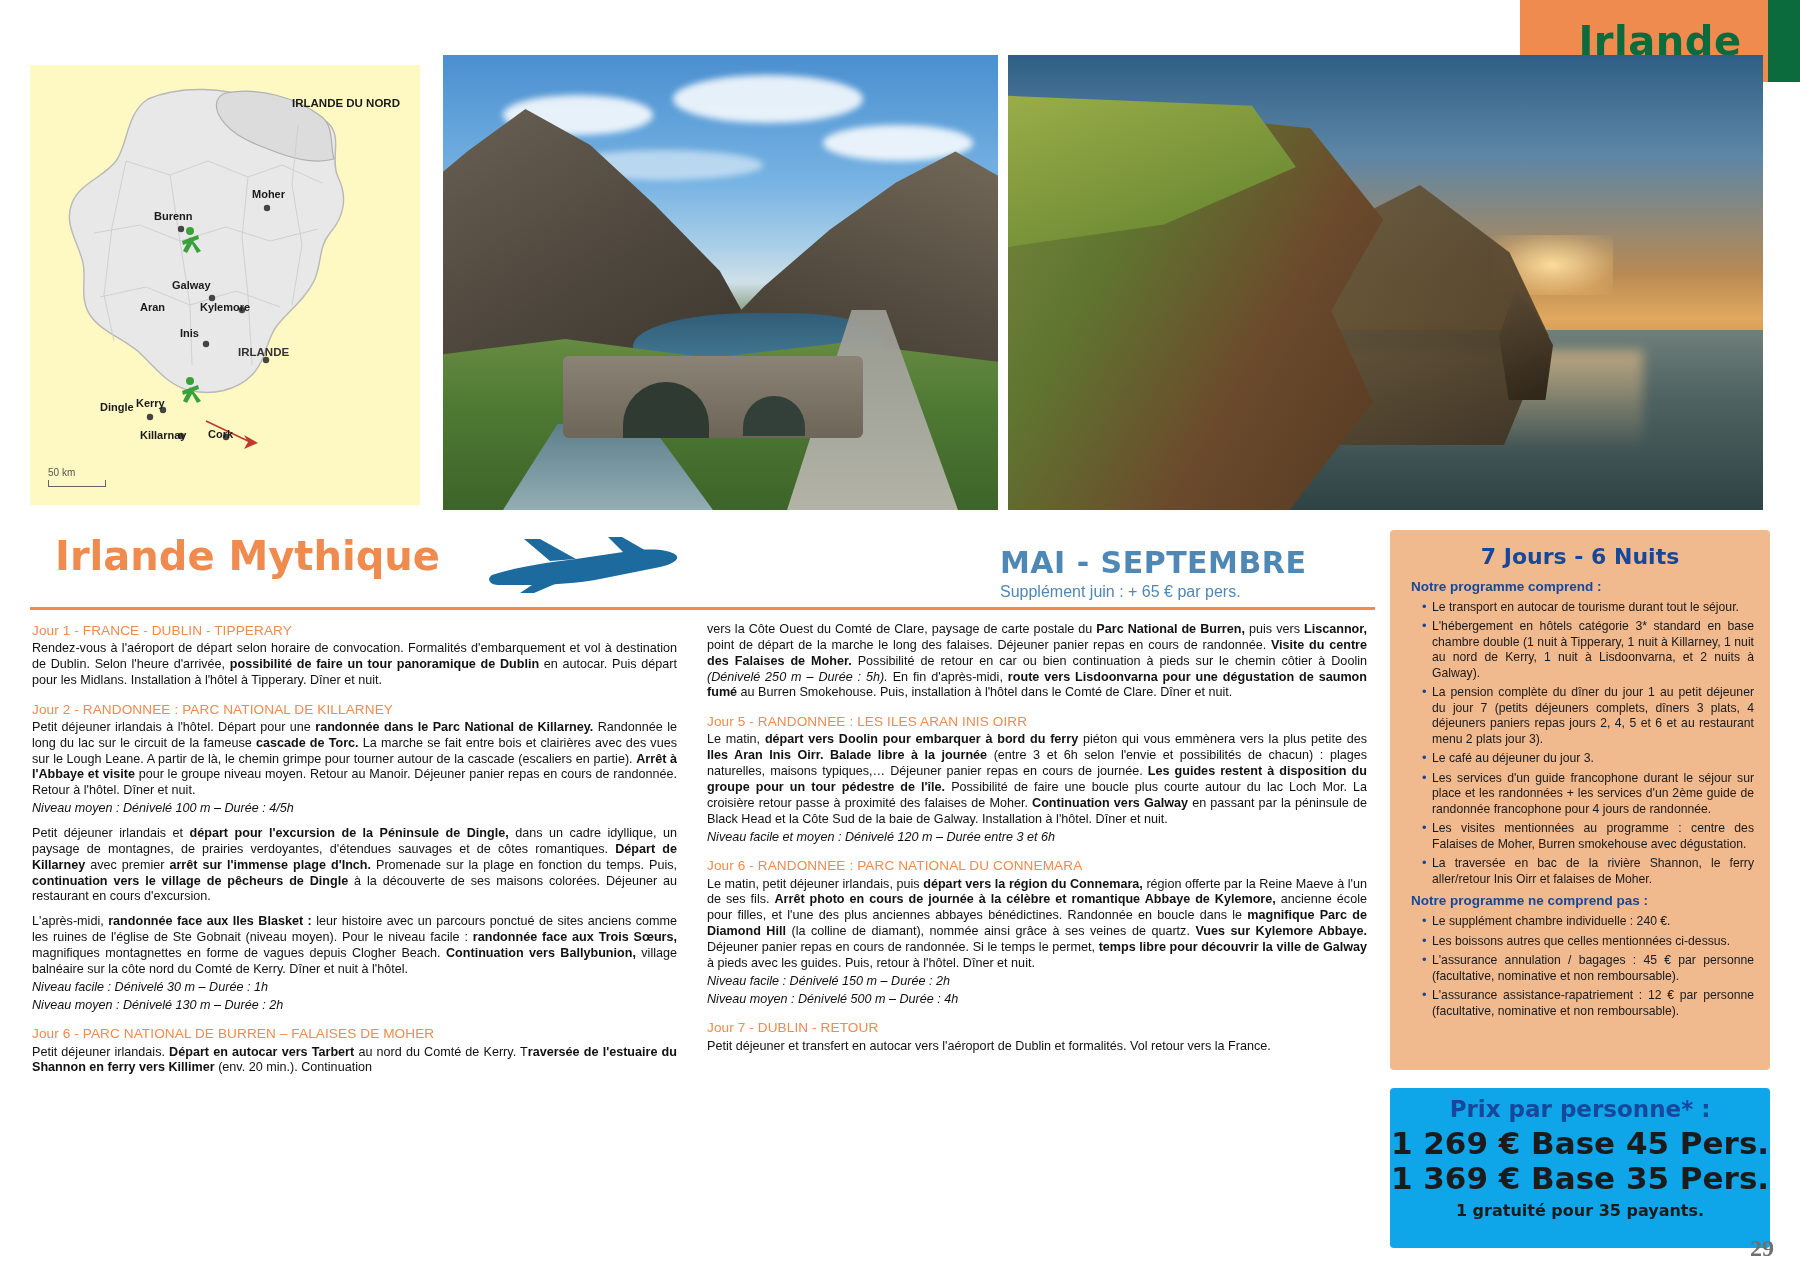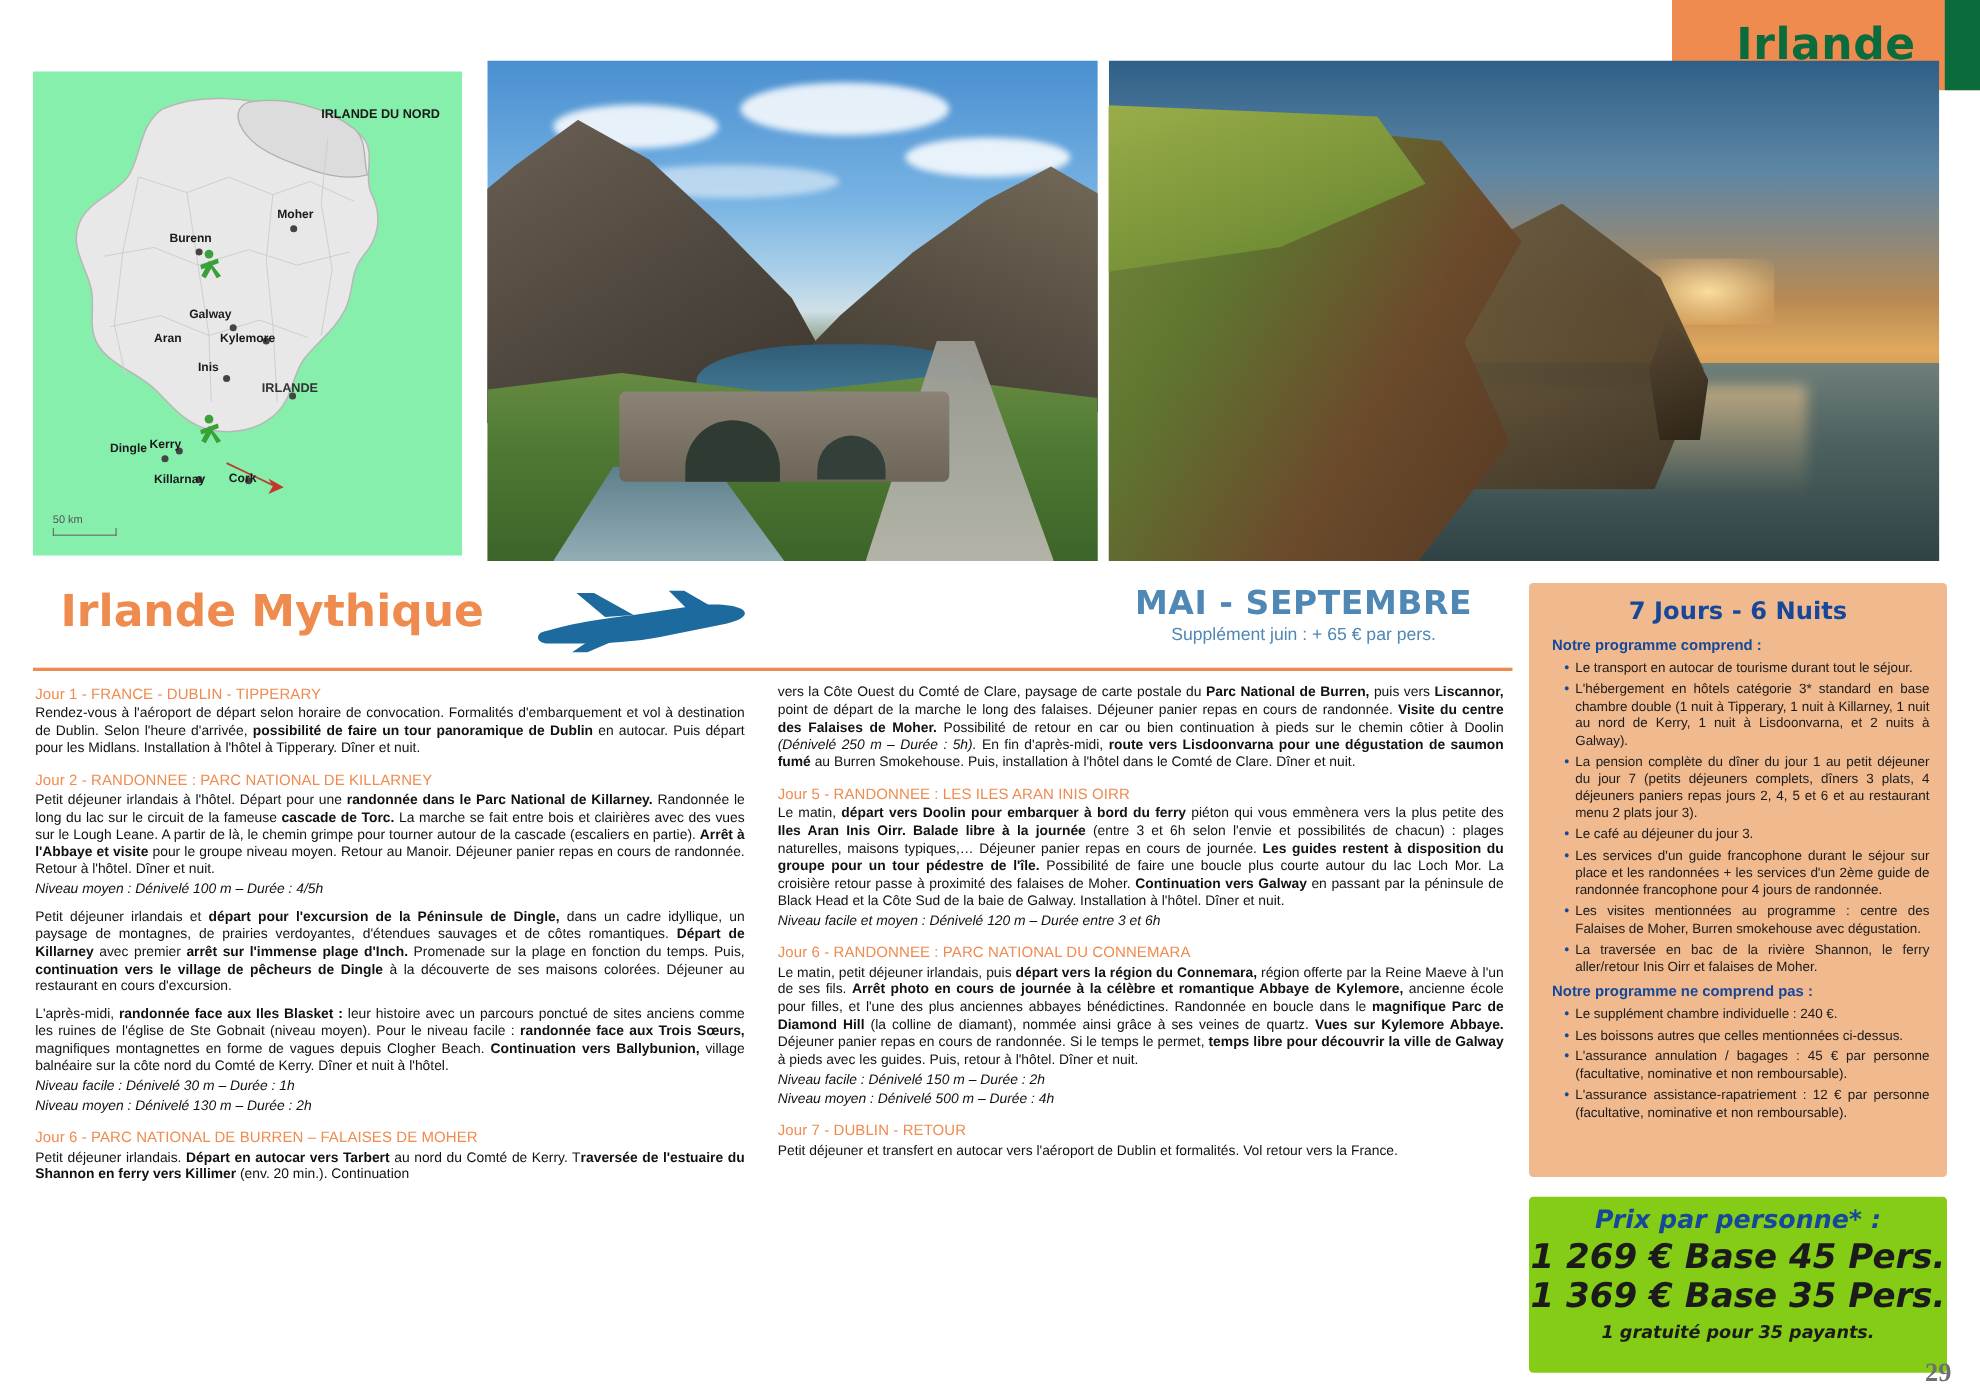--- a/index.html
+++ b/index.html
@@ -43,21 +43,21 @@
   
   .hero {
     position: absolute;
     top: 55px; left: 0;
     width: 1800px; height: 470px;
   }
   .map-box {
     position: absolute;
     top: 10px; left: 30px;
     width: 390px; height: 440px;
-    background: #86efac;
+    background: #fef9c3;
   }
   .photo {
     position: absolute;
     top: 0;
     overflow: hidden;
   }
   .photo1 { left: 443px; width: 555px; height: 455px; }
   .photo2 { left: 1008px; width: 755px; height: 455px; }
 
   
@@ -187,22 +187,22 @@
     font-weight: bold;
     font-size: 40px;
     color: #ef8b4f;
     letter-spacing: 0px;
   }
   .plane-icon {
     position: absolute; left: 480px; top: 10px;
     width: 210px; height: 60px;
   }
   .month-block {
-    position: absolute; left: 1000px; top: 6px;
-    width: 370px; text-align: center;
+    position: absolute; left: 1000px; top: 20px;
+    width: 370px; 
   }
   .month-title {
     font-family: "DejaVu Sans", sans-serif;
     font-size: 30px;
     font-weight: bold;
     color: #4f87b5;
     letter-spacing: 0.5px;
   }
   .month-sub {
     font-size: 16px;
@@ -260,26 +260,25 @@
     left: 0; top: -1px;
     color: #15489b;
     font-size: 13px;
   }
 
   
   .price-box {
     position: absolute;
     top: 1088px; left: 1390px;
     width: 380px; height: 160px;
-    background: #84cc16;
+    background: #0ea5e9;
     border-radius: 4px;
     text-align: center;
     padding-top: 8px;
     box-sizing: border-box;
-    font-style: italic;
   }
   .price-head {
     font-family: "DejaVu Sans", sans-serif;
     font-weight: bold;
     font-size: 23px;
     color: #15489b;
     margin-bottom: 4px;
   }
   .price-line {
     font-family: "DejaVu Sans", sans-serif;

